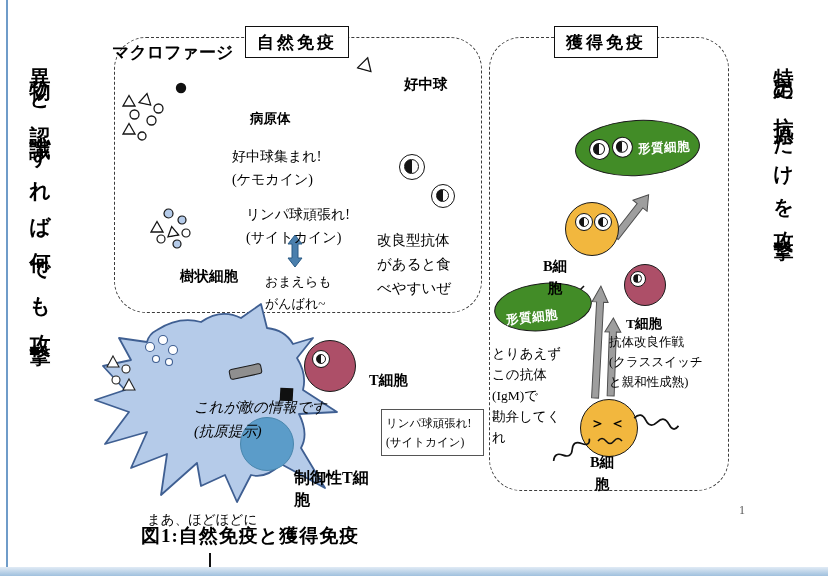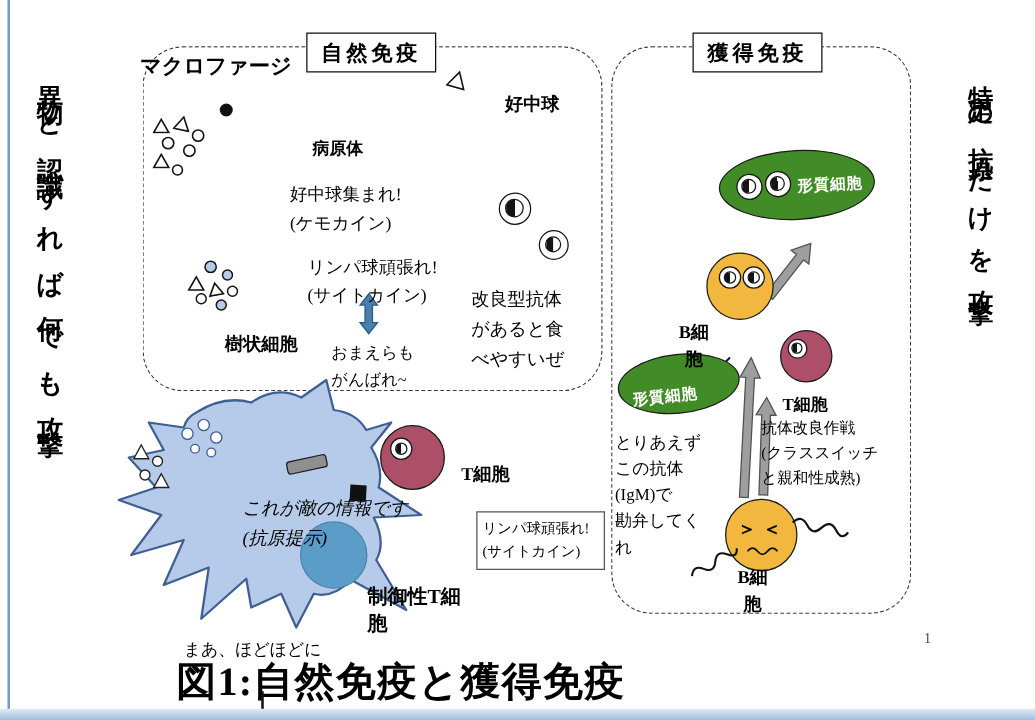--- a/index.html
+++ b/index.html
@@ -205,16 +205,16 @@
   <svg class="icon" style="left:633px;top:413px;transform:rotate(10deg);" width="47" height="16" viewBox="0 0 48 14">
     <path d="M1 8 Q7 0 13 8 T25 8 T37 8 T47 8" fill="none" stroke="#111" stroke-width="1.8"></path>
   </svg>
   <svg class="icon" style="left:549px;top:441px;transform:rotate(-32deg);" width="44" height="16" viewBox="0 0 48 14">
     <path d="M1 8 Q7 0 13 8 T25 8 T37 8 T47 8" fill="none" stroke="#111" stroke-width="1.8"></path>
   </svg>
   <div class="lbl b" style="left:583px;top:451px;width:38px;text-align:center;font-size:14.5px;line-height:22px;">B細
 胞</div>
 
   <div class="lbl" style="left:739px;top:501px;font-size:12px;color:#555;">1</div>
-  <div class="lbl b" style="left:141px;top:521px;font-size:32px;letter-spacing:1px;">図1:自然免疫と獲得免疫</div>
+  <div class="lbl b" style="left:141px;top:521px;font-size:19px;letter-spacing:1px;">図1:自然免疫と獲得免疫</div>
   <div class="cursor" style="left:209px;top:553px;"></div>
 
 </div>
 
 </body></html>

